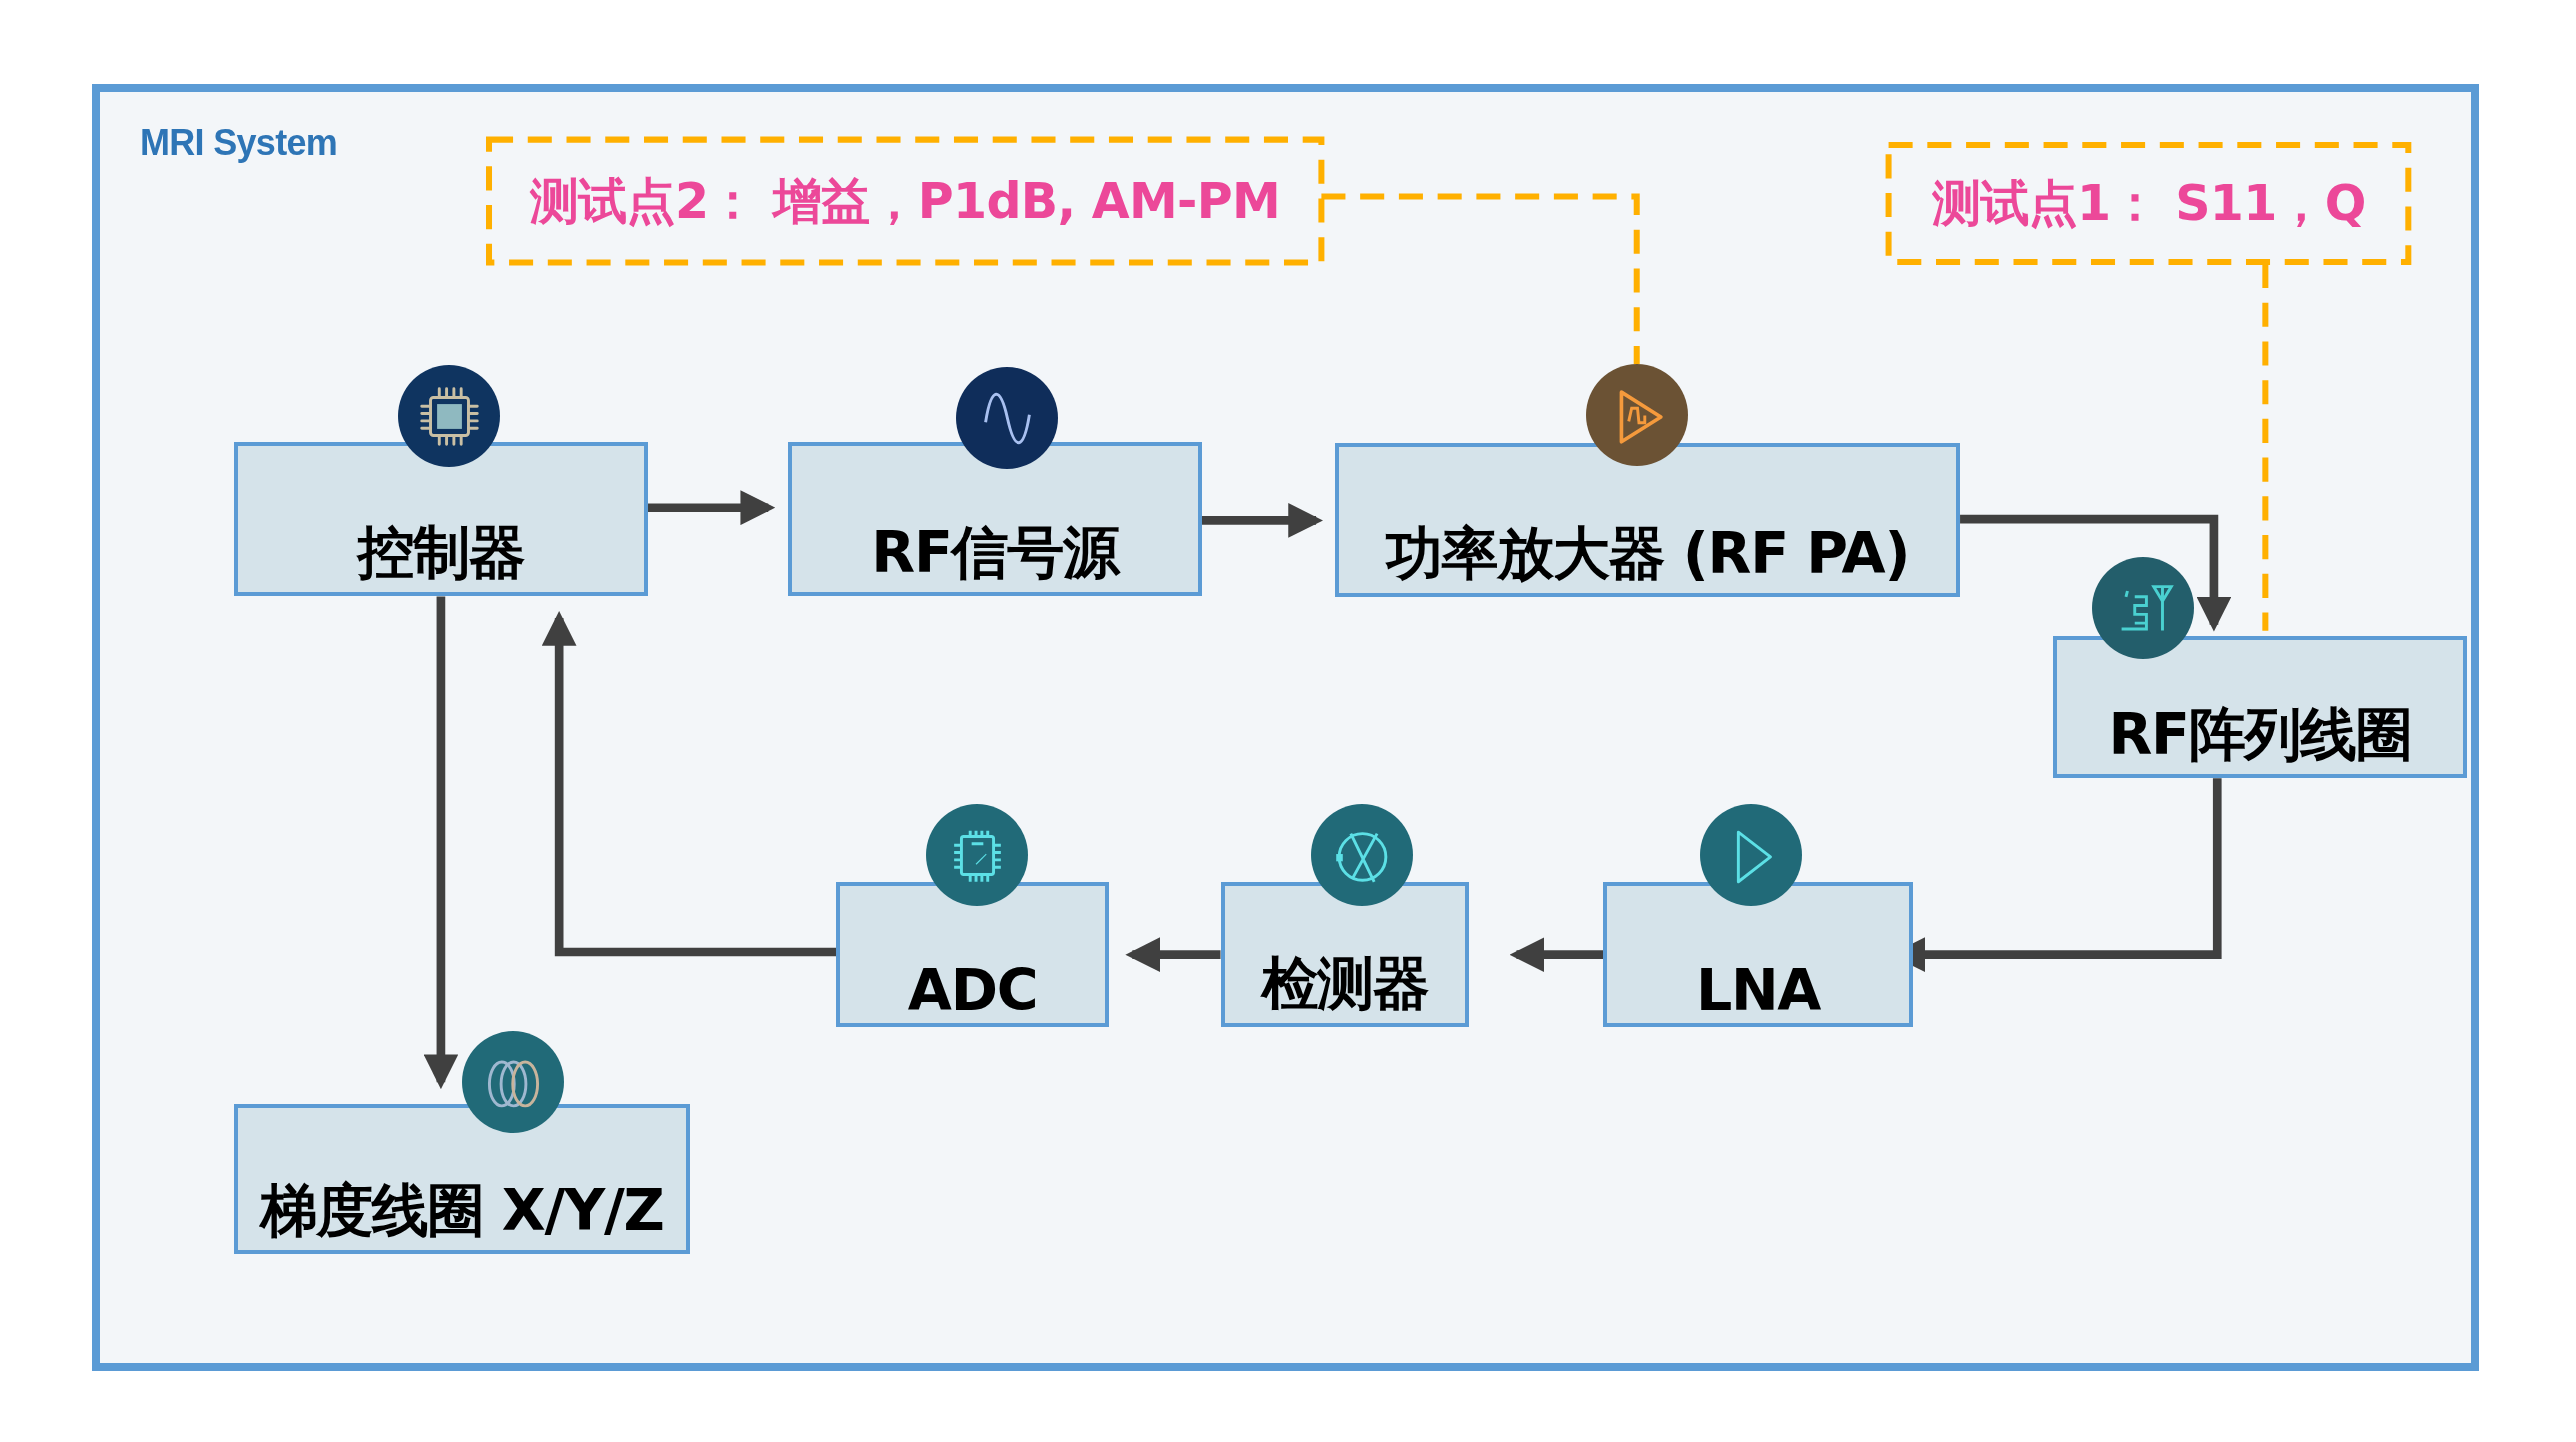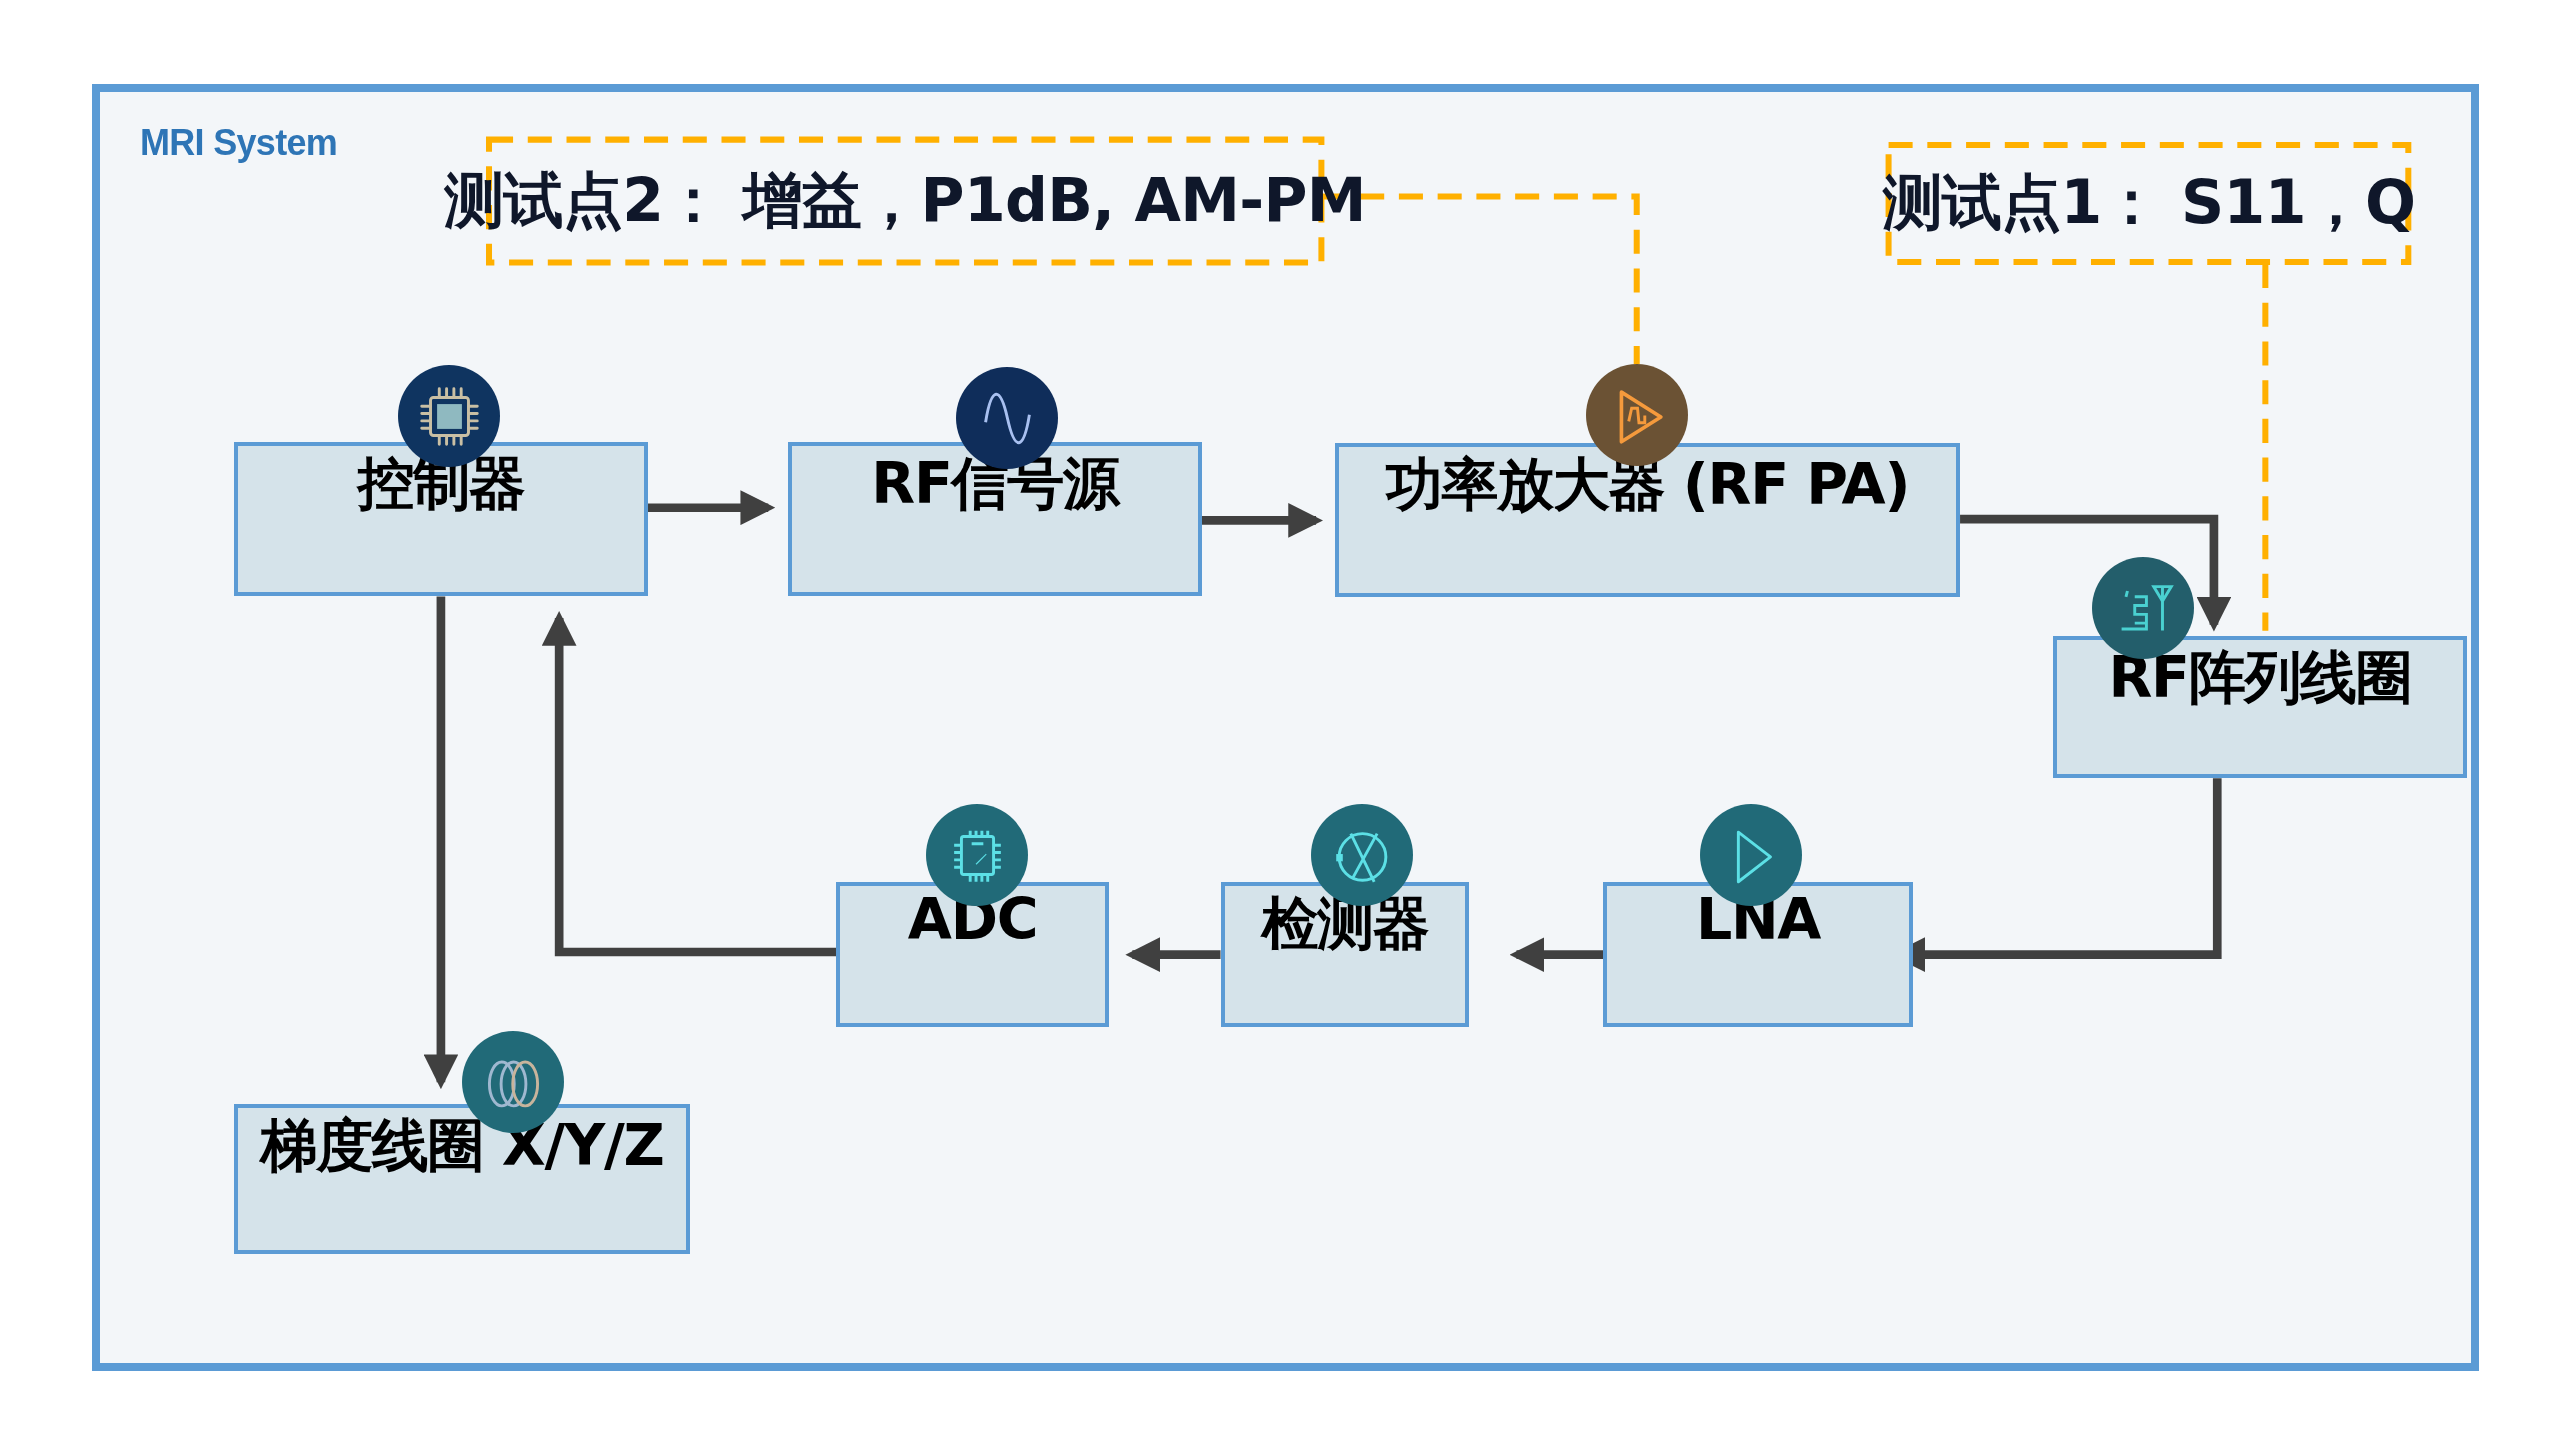--- a/index.html
+++ b/index.html
@@ -3,25 +3,25 @@
 <meta charset="utf-8">
 <style>
   html, body { margin: 0; padding: 0; background: #ffffff; }
   body { width: 2576px; height: 1443px; position: relative; overflow: hidden;
          font-family: "DejaVu Sans", "Liberation Sans", sans-serif; }
   #frame { position: absolute; left: 92px; top: 84px; width: 2387px; height: 1287px;
            box-sizing: border-box; border: 8px solid #5b9bd5; background: #f3f6f9; }
   #sys-title { position: absolute; left: 140px; top: 122px; font-size: 36px; font-weight: bold;
                color: #2e75b6; font-family: "Liberation Sans", "DejaVu Sans", sans-serif; letter-spacing: -0.7px; }
   .block { position: absolute; box-sizing: border-box; background: #d5e3ea;
-           border: 4px solid #5b9bd5; display: flex; align-items: flex-start; justify-content: center; }
+           border: 4px solid #5b9bd5; display: flex; align-items: flex-end; justify-content: center; }
   .block-label { font-size: 57px; font-weight: bold; color: #000; white-space: nowrap;
                  font-family: "DejaVu Sans", sans-serif; letter-spacing: -1.3px; }
   .tp-box { position: absolute; box-sizing: border-box; display: flex; align-items: center; justify-content: center; }
-  .tp-label { font-size: 60px; font-weight: bold; color: #0f172a; white-space: nowrap;
+  .tp-label { font-size: 49px; font-weight: bold; color: #ec4899; white-space: nowrap;
               font-family: "DejaVu Sans", sans-serif; letter-spacing: -0.7px; }
   .icon { position: absolute; width: 102px; height: 102px; border-radius: 50%;
           display: flex; align-items: center; justify-content: center; }
   .icon svg { width: 73px; height: 73px; }
   #wires { position: absolute; left: 0; top: 0; width: 2576px; height: 1443px; pointer-events: none; }
 </style>
 </head>
 <body>
 
 <div id="frame"></div>

